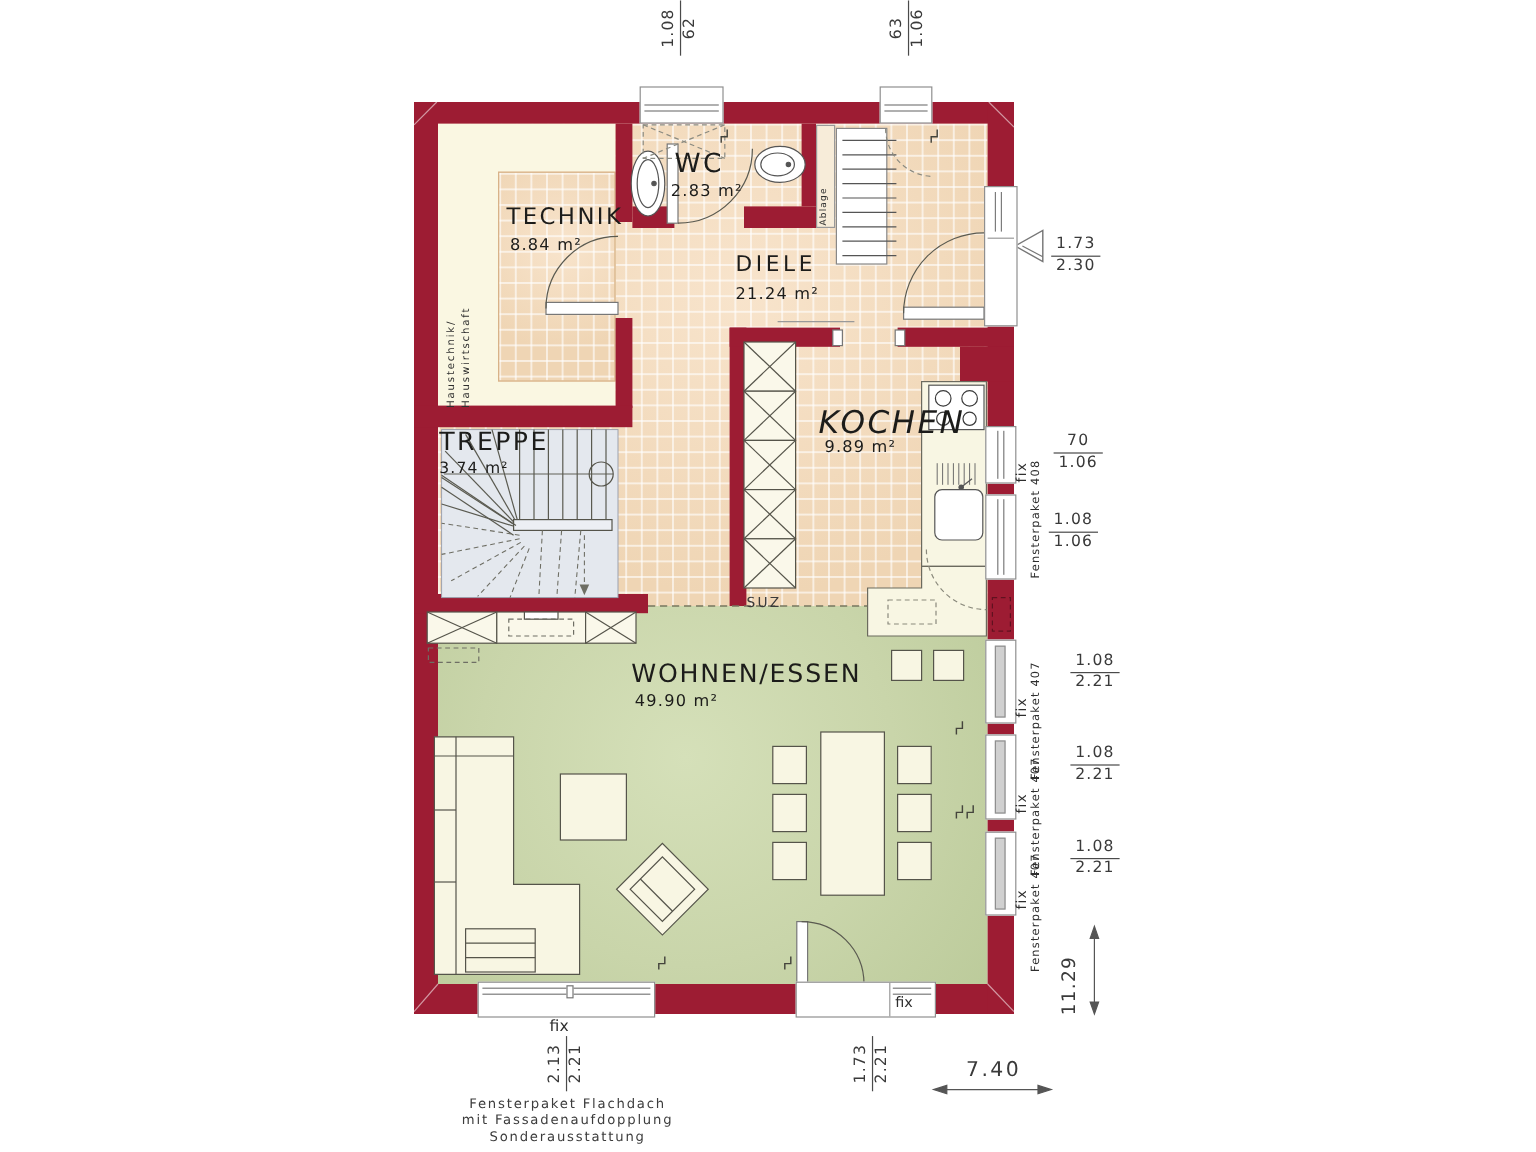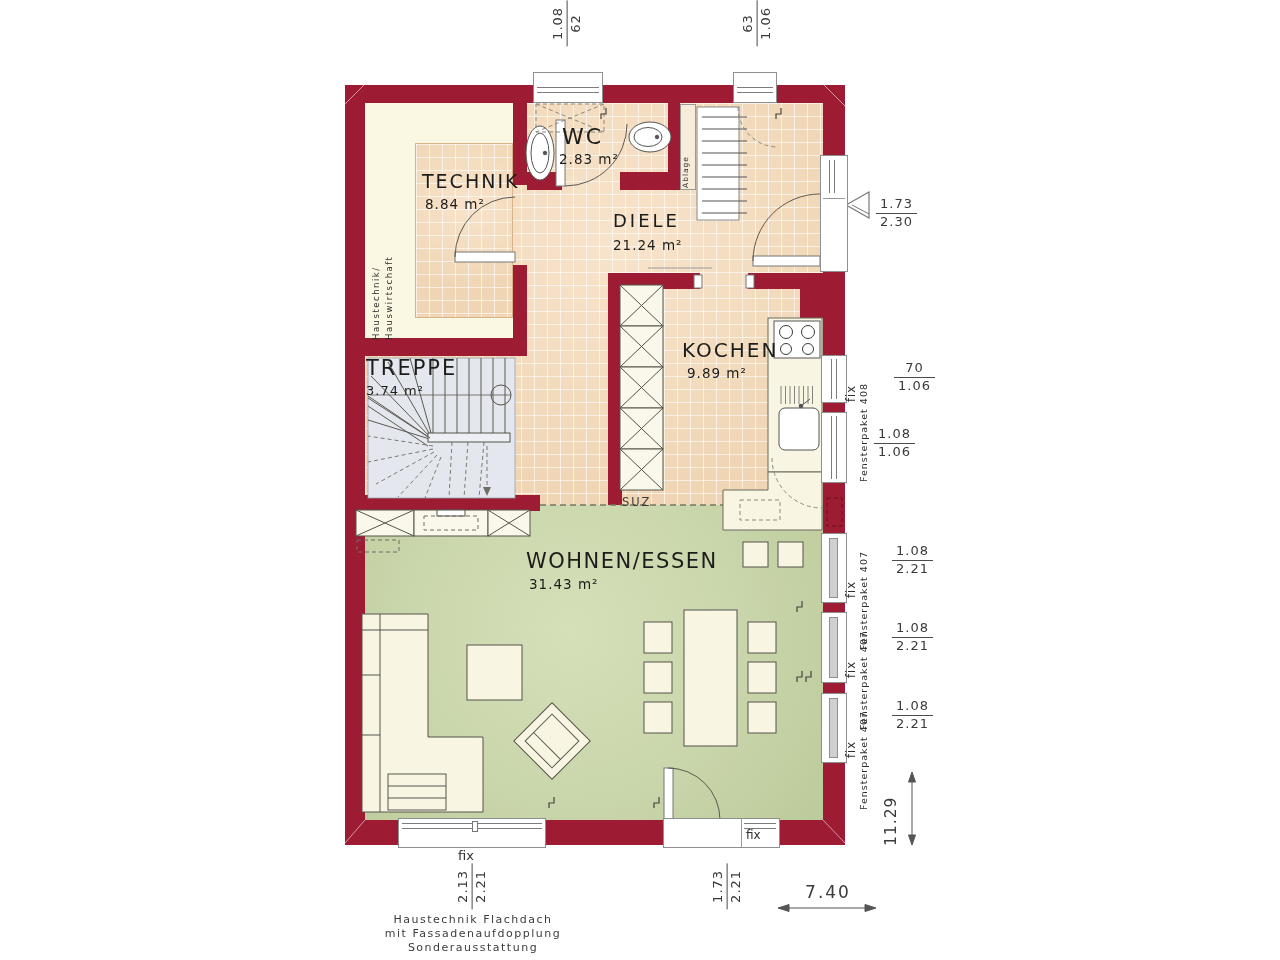--- a/index.html
+++ b/index.html
@@ -320,28 +320,28 @@
 
   <div class="room-name" style="left:422px;top:170px;font-size:19px;">TECHNIK</div>
   <div class="room-area" style="left:425px;top:196px;text-align:right;">8.84 m²</div>
 
   <div class="room-name" style="left:562px;top:124px;font-size:22px;">WC</div>
   <div class="room-area" style="left:559px;top:151px;">2.83 m²</div>
 
   <div class="room-name" style="left:613px;top:210px;font-size:18px;letter-spacing:3px;">DIELE</div>
   <div class="room-area" style="left:613px;top:237px;">21.24 m²</div>
 
-  <div class="room-name" style="left:682px;top:338px;font-size:20px;">KOCHEN</div>
+  <div class="room-name" style="left:682px;top:338px;font-size:26px;font-style:italic;">KOCHEN</div>
   <div class="room-area" style="left:687px;top:365px;">9.89 m²</div>
 
   <div class="room-name" style="left:366px;top:356px;font-size:21px;">TREPPE</div>
   <div class="room-area" style="left:366px;top:383px;font-size:13px;">3.74 m²</div>
 
   <div class="room-name" style="left:526px;top:549px;font-size:21px;letter-spacing:1.5px;">WOHNEN/ESSEN</div>
-  <div class="room-area" style="left:529px;top:576px;">31.43 m²</div>
+  <div class="room-area" style="left:529px;top:576px;">49.90 m²</div>
 
   <div class="vtext" style="left:371px;top:190px;height:150px;font-size:8.5px;letter-spacing:1.5px;">Haustechnik/</div>
   <div class="vtext" style="left:384px;top:190px;height:150px;font-size:8.5px;letter-spacing:1.5px;">Hauswirtschaft</div>
   <div class="vtext" style="left:681px;top:128px;height:60px;font-size:7.5px;letter-spacing:1px;">Ablage</div>
   <div class="dimtext" style="left:622px;top:495px;font-size:11.5px;letter-spacing:2px;">SUZ</div>
 
   <div class="frac rot" style="left:544px;top:6px;width:46px;">
     <span class="num">1.08</span>
     <span class="den">62</span>
   </div>
@@ -349,21 +349,21 @@
     <span class="num">63</span>
     <span class="den">1.06</span>
   </div>
 
   <div class="frac" style="left:876px;top:196px;">
     <span class="num">1.73</span>
     <span class="den">2.30</span>
   </div>
   <div class="vtext" style="left:844px;top:362px;height:40px;font-size:11.5px;letter-spacing:1px;">fix</div>
   <div class="vtext" style="left:858px;top:352px;height:130px;font-size:9.5px;letter-spacing:1px;">Fensterpaket 408</div>
-  <div class="frac" style="left:878px;top:360px;margin-left:16px;">
+  <div class="frac" style="left:878px;top:360px;">
     <span class="num">70</span>
     <span class="den">1.06</span>
   </div>
   <div class="frac" style="left:874px;top:426px;">
     <span class="num">1.08</span>
     <span class="den">1.06</span>
   </div>
 
   <div class="vtext" style="left:844px;top:558px;height:40px;font-size:11.5px;letter-spacing:1px;">fix</div>
   <div class="vtext" style="left:858px;top:530px;height:120px;font-size:9.5px;letter-spacing:1px;">Fensterpaket 407</div>
@@ -393,18 +393,18 @@
     <span class="num">2.13</span>
     <span class="den">2.21</span>
   </div>
   <div class="frac rot" style="left:704px;top:869px;width:46px;">
     <span class="num">1.73</span>
     <span class="den">2.21</span>
   </div>
   <div class="dimtext" style="left:788px;top:882px;width:80px;text-align:center;font-size:17px;letter-spacing:2px;">7.40</div>
 
   <div class="caption" style="left:383px;top:913px;width:180px;">
-    <div>Haustechnik Flachdach</div>
+    <div>Fensterpaket Flachdach</div>
     <div>mit Fassadenaufdopplung</div>
     <div>Sonderausstattung</div>
   </div>
 
 </div>
 
 </body></html>

